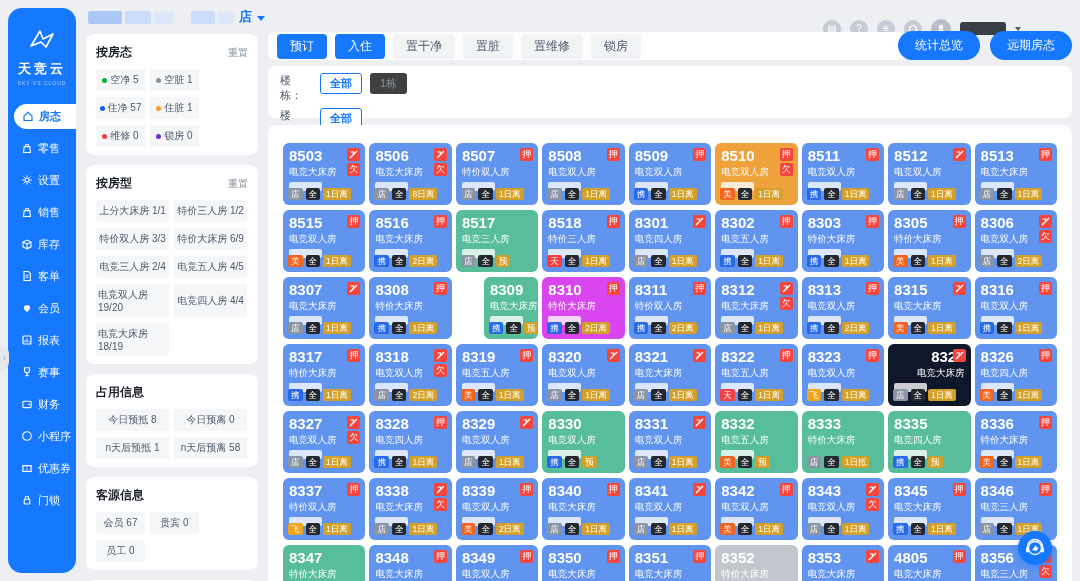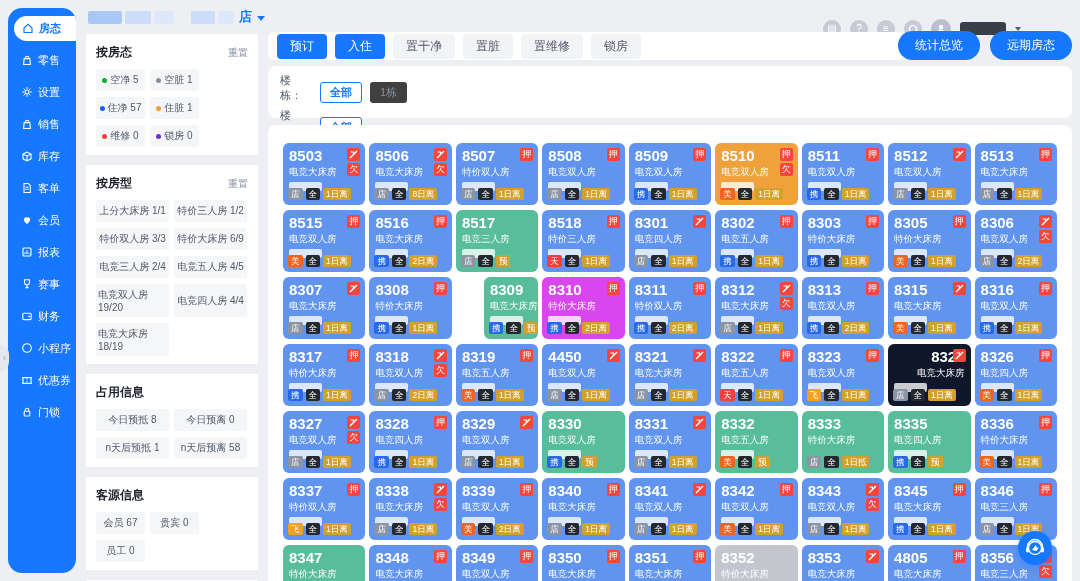--- a/index.html
+++ b/index.html
@@ -13,21 +13,21 @@
   .brand { font-size:13px; letter-spacing:3px; font-weight:bold; margin-top:4px; }
   .brand-sub { font-size:5px; letter-spacing:1px; opacity:.65; margin-top:2px; }
   .menu { margin-top:8px; }
   .menu-item { display:flex; align-items:center; gap:5px; padding:5px 0 5px 13px; font-size:11px; color:#fff; cursor:pointer; margin-bottom:7px; white-space:nowrap; }
   .menu-item svg { flex:0 0 auto; }
   .menu-item.active { background:#fff; color:#1677FF; margin-left:6px; padding-left:8px; border-radius:13px 0 0 13px; font-weight:bold; }
   .collapse-tab { position:absolute; left:0; top:345px; width:9px; height:26px; background:#E4E7EC; border-radius:0 10px 10px 0; color:#98A1AE; font-size:9px; line-height:26px; text-align:center; }
 
   
   .filter-col { position:absolute; left:86px; top:34px; width:172px; }
-  .fcard { background:#fff; border-radius:0; padding:10px 10px 8px 10px; margin-bottom:10px; }
+  .fcard { background:#fff; border-radius:8px; padding:10px 10px 8px 10px; margin-bottom:10px; }
   .fcard-head { display:flex; justify-content:space-between; align-items:center; margin-bottom:8px; }
   .fcard-title { font-size:12px; font-weight:bold; color:#1D2129; }
   .fcard-reset { font-size:10px; color:#86909C; cursor:pointer; }
   .chip-wrap { display:flex; flex-wrap:wrap; gap:6px 5px; }
   .fchip { background:#F5F6F8; border-radius:2px; font-size:10px; color:#4E5969; display:flex; align-items:center; justify-content:center; gap:3px; padding:4px 2px; cursor:pointer; }
   .cols3 .fchip { width:49px; }
   .cols2 .fchip { width:73px; }
   .dot { width:5px; height:5px; border-radius:50%; display:inline-block; }
 
   
@@ -45,21 +45,21 @@
   
   .action-bar { position:absolute; left:268px; top:32px; width:636px; height:28px; background:#fff; border-radius:6px; display:flex; align-items:center; gap:8px; padding:0 9px; }
   .abtn { font-size:12px; padding:4px 13px; border-radius:4px; border:none; cursor:pointer; font-family:inherit; }
   .abtn.primary { background:#1677FF; color:#fff; }
   .abtn.plain { background:#F2F3F5; color:#4E5969; }
   .right-btns { position:absolute; right:8px; top:31px; display:flex; gap:10px; }
   .pill-btn { background:#1677FF; color:#fff; font-size:12px; padding:6px 17px; border-radius:16px; border:none; cursor:pointer; font-family:inherit; }
 
   
   .floor-card { position:absolute; left:268px; top:66px; width:804px; height:52px; background:#fff; border-radius:8px; padding:7px 12px; }
-  .floor-row { display:flex; align-items:flex-end; gap:8px; margin-bottom:5px; }
+  .floor-row { display:flex; align-items:flex-start; gap:8px; margin-bottom:5px; }
   .floor-label { font-size:11px; color:#4E5969; width:32px; }
   .opt-chip { font-size:11px; padding:2px 9px; border-radius:3px; cursor:pointer; border:1px solid transparent; }
   .opt-chip.sel { color:#1677FF; border-color:#1677FF; background:#fff; font-weight:bold; }
   .opt-chip.un { background:#404040; color:#86909C; }
 
   
   .grid-card { position:absolute; left:268px; top:125px; width:804px; height:490px; background:#fff; border-radius:8px; padding:18px 15px; overflow:hidden; }
   .room-grid { display:grid; grid-template-columns:repeat(9,1fr); gap:5px 4px; }
   .room { position:relative; height:62px; border-radius:6px; padding:5px 6px; color:#fff; overflow:hidden; cursor:pointer; }
   .room .no { font-size:15px; font-weight:bold; line-height:1.1; }
@@ -70,20 +70,29 @@
   .corner { position:absolute; top:5px; right:5px; display:flex; flex-direction:column; gap:2px; align-items:flex-end; }
   .cbadge { width:13px; height:13px; background:#F5453D; border-radius:2px; color:#fff; font-size:9px; display:flex; align-items:center; justify-content:center; }
 
   
   .float-support { position:absolute; right:28px; bottom:16px; width:34px; height:34px; border-radius:50%; background:#1677FF; display:flex; align-items:center; justify-content:center; cursor:pointer; box-shadow:0 2px 6px rgba(22,119,255,.4); }
 </style>
 </head>
 <body>
 
 <div class="sidebar">
+  <div class="logo-wrap">
+    <span class="logo-glyph">
+      <svg width="30" height="26" viewBox="0 0 30 26">
+          <path d="M4 20 L13 5 L16 13 L26 8 L19 21 L14 16 Z" fill="none" stroke="#fff" stroke-width="1.6" stroke-linejoin="round"></path>
+        </svg>
+    </span>
+    <div class="brand">天竞云</div>
+    <div class="brand-sub">SKY VS CLOUD</div>
+  </div>
   <div class="menu" id="menu">
       <div class="menu-item active">
         <span><svg width="12" height="12" viewBox="0 0 12 12">
             <path d="M2 6 L6 2.3 L10 6 V10.5 H2 Z" fill="none" stroke="currentColor" stroke-width="1.2"></path>
           </svg></span>
         <span>房态</span>
       </div>
       <div class="menu-item">
         <span><svg width="12" height="12" viewBox="0 0 12 12">
             <path d="M3.2 4.6 h5.6 l.6 5.9 h-6.8 z M4.4 4.6 v-.8 a1.6 1.6 0 0 1 3.2 0 v.8" fill="none" stroke="currentColor" stroke-width="1.1"></path>
@@ -764,21 +773,21 @@
         <div class="tags">
           <span class="tag" style="background: rgb(242, 100, 29);">美</span>
           <span class="tag" style="background: rgb(37, 40, 46);">全</span>
           <span class="tag" style="background: rgb(211, 161, 41);">1日离</span>
         </div>
         <div class="corner">
           <span class="cbadge">押</span>
         </div>
       </div>
       <div class="room" style="background: rgb(96, 148, 238);">
-        <div class="no">4450</div>
+        <div class="no">8320</div>
         <div class="rtype">电竞双人房</div>
         <div class="mask"></div>
         <div class="tags">
           <span class="tag" style="background: rgb(138, 148, 163);">店</span>
           <span class="tag" style="background: rgb(37, 40, 46);">全</span>
           <span class="tag" style="background: rgb(211, 161, 41);">1日离</span>
         </div>
         <div class="corner">
           <span class="cbadge">
             <svg width="9" height="9" viewBox="0 0 9 9">

